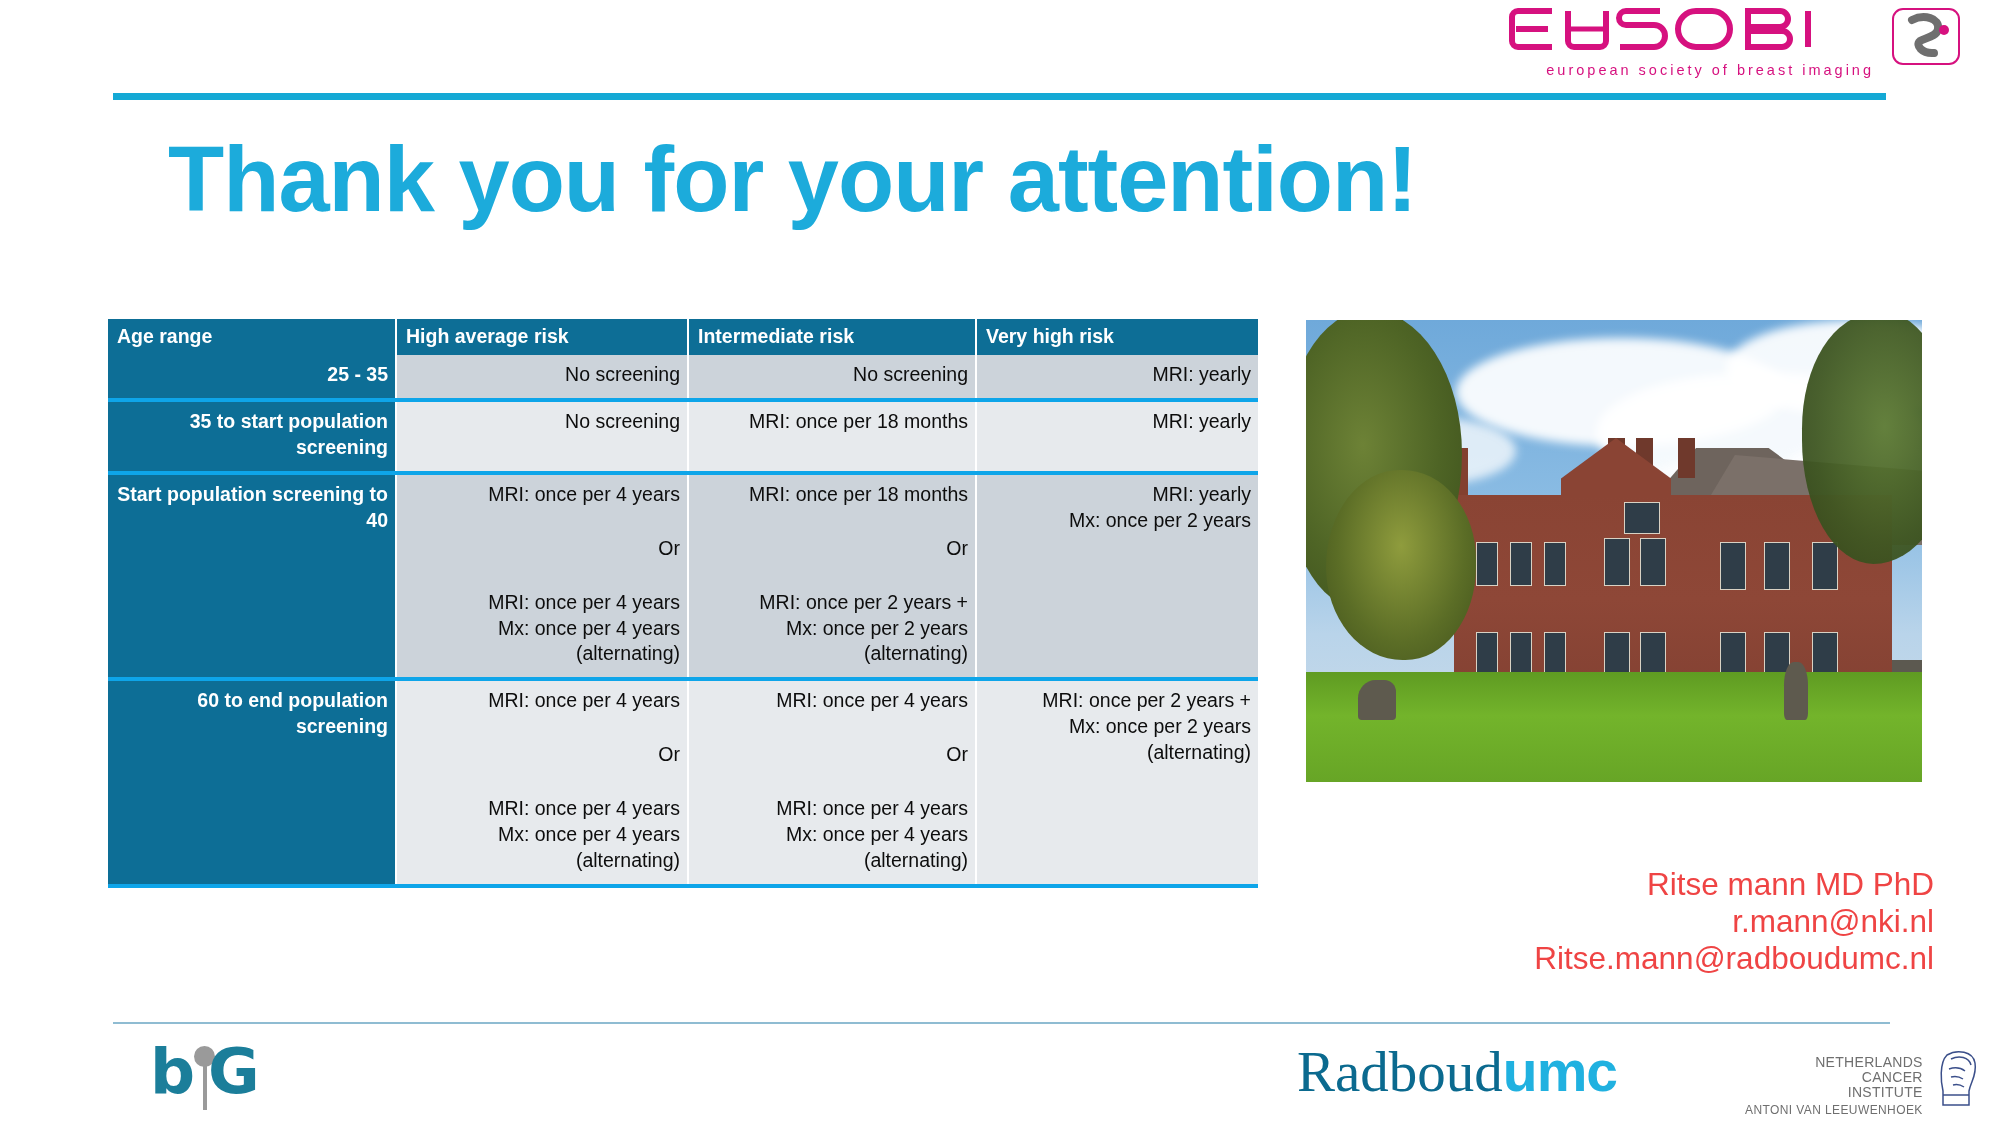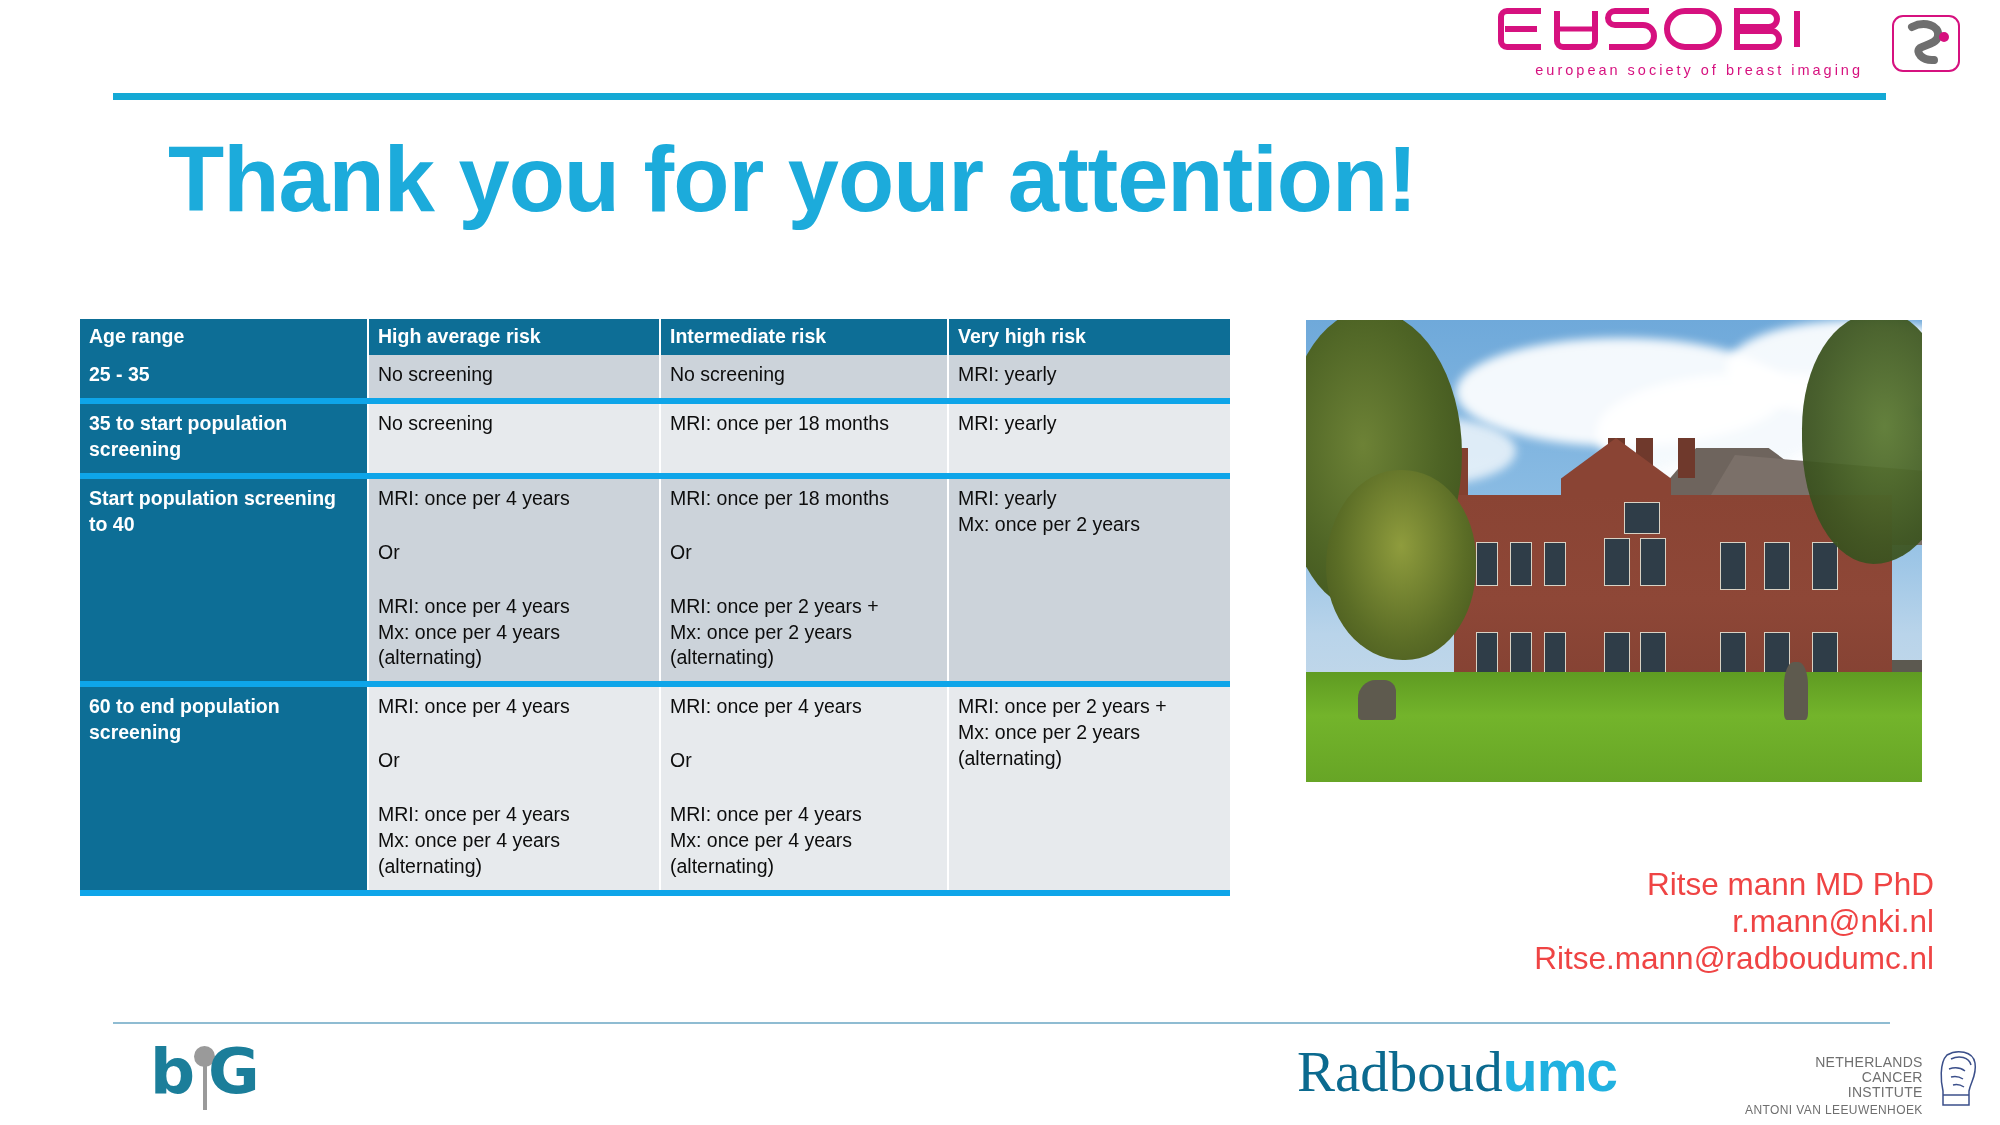--- a/index.html
+++ b/index.html
@@ -6,21 +6,21 @@
   html, body { width: 2000px; height: 1125px; }
   body {
     font-family: "Liberation Sans", sans-serif;
     background: #ffffff;
     position: relative;
     overflow: hidden;
   }
   .eusobi-wrap {
     position: absolute;
     right: 40px; top: 6px;
-    display: flex; align-items: center; gap: 25px;
+    display: flex; align-items: flex-start; gap: 14px;
   }
   .eusobi-text { display: flex; flex-direction: column; align-items: flex-end; }
   .eusobi-word { line-height: 1; }
   .eusobi-sub {
     color: #d6117f;
     font-size: 14.5px;
     letter-spacing: 3.0px;
     margin-top: 7px;
     margin-right: 4px;
     white-space: nowrap;
@@ -51,21 +51,21 @@
     font-size: 92px;
     font-weight: bold;
     letter-spacing: -1px;
     line-height: 1.05;
     white-space: nowrap;
   }
 
   
   .risk-table {
     position: absolute;
-    left: 80px; top: 319px;
+    left: 108px; top: 319px;
     width: 1150px;
     border-collapse: collapse;
     table-layout: fixed;
   }
   .risk-table col.c0 { width: 288px; }
   .risk-table col.c1 { width: 292px; }
   .risk-table col.c2 { width: 288px; }
   .risk-table col.c3 { width: 282px; }
 
   .risk-table th {
@@ -76,25 +76,26 @@
     text-align: left;
     padding: 6px 9px 7px 9px;
     border-right: 2px solid #ffffff;
     vertical-align: top;
   }
   .risk-table th:last-child { border-right: none; }
 
   .risk-table td {
     font-size: 19.5px;
     color: #0d0d0d;
-    padding: 7px 20px 10px 9px;
+    padding: 7px 7px 10px 9px;
     vertical-align: top;
     border-right: 2px solid #ffffff;
-    border-bottom: 6px solid #0ea5e9;
+    border-bottom: 4px solid #0ea5e9;
     line-height: 1.33;
+    text-align: right;
   }
   .risk-table td:last-child { border-right: none; }
 
   .risk-table td.rowhead {
     background: #0d6e96;
     color: #ffffff;
     font-weight: bold;
   }
   .risk-table tr.band-a td.cell { background: #ccd3da; }
   .risk-table tr.band-b td.cell { background: #e7eaed; }

